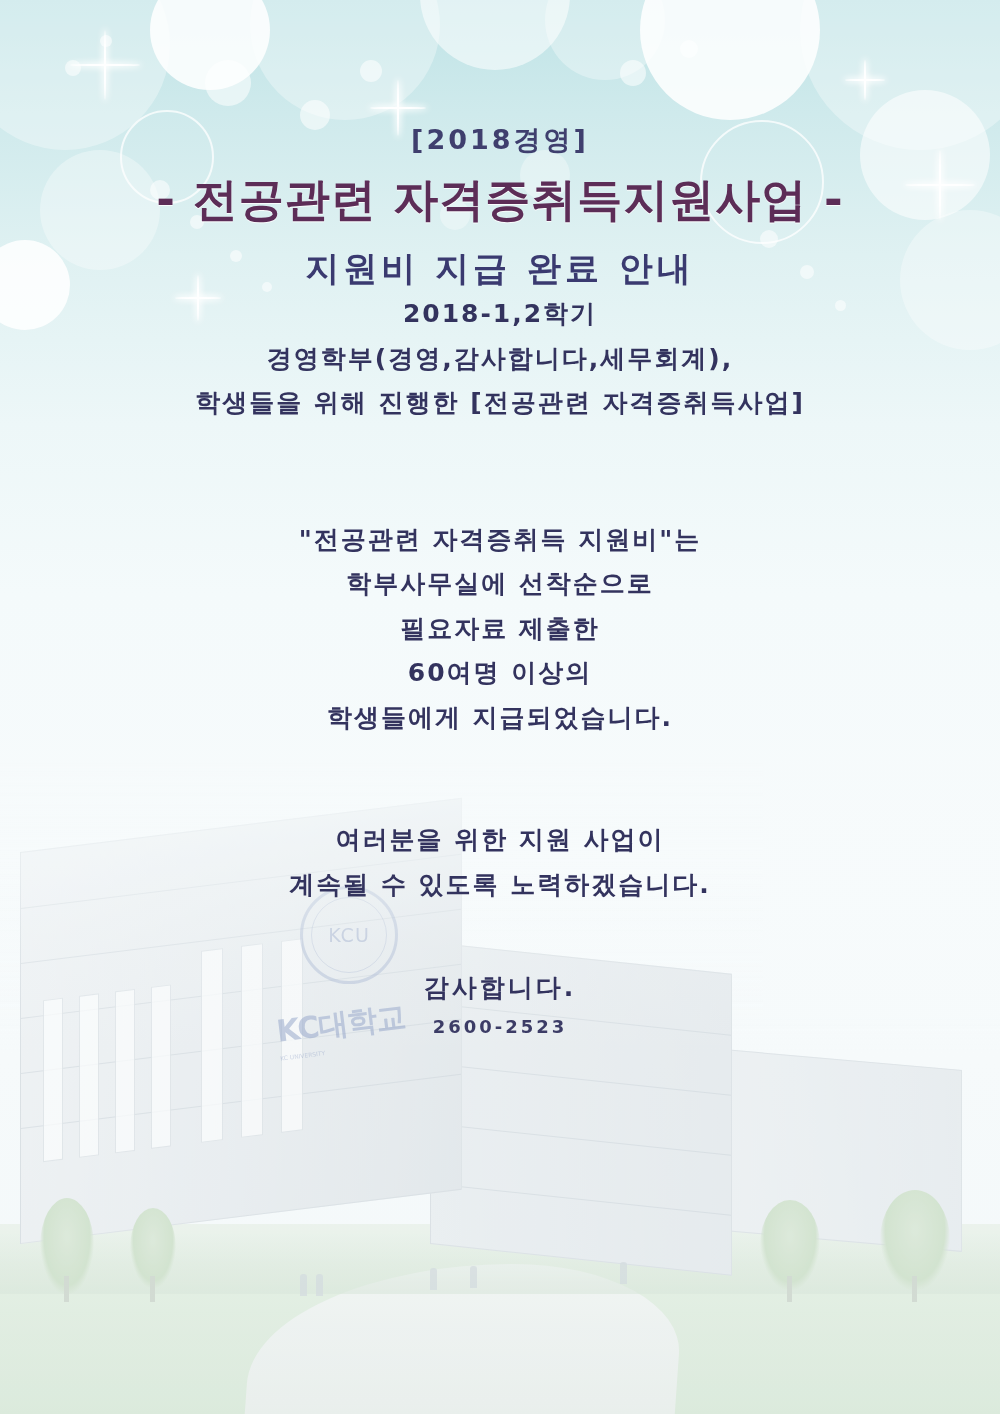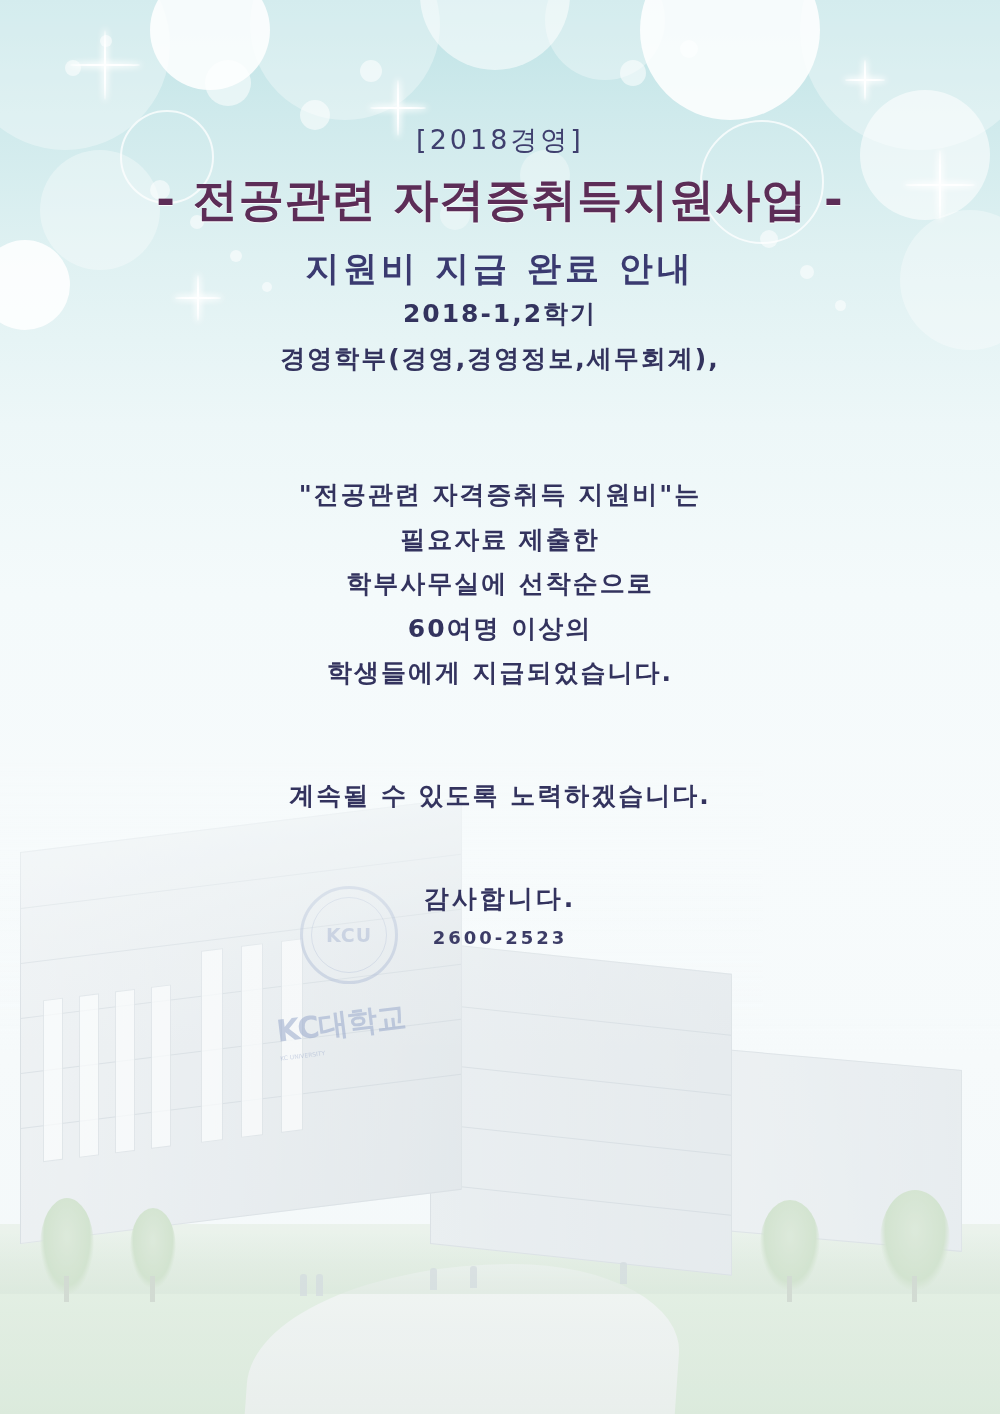--- a/index.html
+++ b/index.html
@@ -201,21 +201,21 @@
     justify-content: center;
   }
   .emblem .inner-ring {
     position: absolute;
     left: 8px; top: 8px; right: 8px; bottom: 8px;
     border-radius: 50%;
     border: 1px solid rgba(96,120,172,0.35);
   }
   .emblem .kcu {
     font-size: 19px;
-    font-weight: bold;
+    font-weight: normal;
     letter-spacing: 1px;
   }
   .kc-logo {
     position: absolute;
     left: 277px;
     bottom: 360px;
     color: rgba(70,96,160,0.55);
     font-size: 30px;
     font-weight: bold;
     letter-spacing: -1px;
@@ -238,21 +238,21 @@
     width: 1000px;
     height: 1414px;
     z-index: 20;
     text-align: center;
   }
   .kicker {
     margin-top: 122px;
     font-size: 27px;
     letter-spacing: 3px;
     color: #3f3f6e;
-    font-weight: normal;
+    font-weight: bold;
   }
   .headline {
     margin-top: 12px;
     font-size: 45px;
     font-weight: bold;
     letter-spacing: 1px;
     color: #5c2d57;
     text-shadow: 0 1px 0 rgba(255,255,255,0.8);
   }
   .subhead {
@@ -387,32 +387,34 @@
     <div class="sky-fade"></div>
   </div>
 
   <div class="content">
     <div class="kicker">[2018경영]</div>
     <div class="headline">- 전공관련 자격증취득지원사업 -</div>
     <div class="subhead">지원비 지급 완료 안내</div>
 
     <div class="block b1">
       <div class="line">2018-1,2학기</div>
-      <div class="line">경영학부(경영,경영정보,세무회계),</div>
+      <div class="line">경영학부(경영,감사합니다,세무회계),</div>
+      <div class="line">학생들을 위해 진행한 [전공관련 자격증취득사업]</div>
     </div>
 
     <div class="block b2">
       <div class="line">"전공관련 자격증취득 지원비"는</div>
+      <div class="line">학부사무실에 선착순으로</div>
       <div class="line">필요자료 제출한</div>
-      <div class="line">학부사무실에 선착순으로</div>
       <div class="line">60여명 이상의</div>
       <div class="line">학생들에게 지급되었습니다.</div>
     </div>
 
     <div class="block b3">
+      <div class="line">여러분을 위한 지원 사업이</div>
       <div class="line">계속될 수 있도록 노력하겠습니다.</div>
     </div>
 
     <div class="thanks">감사합니다.</div>
     <div class="phone">2600-2523</div>
   </div>
 
 </div>
 
 </body></html>

